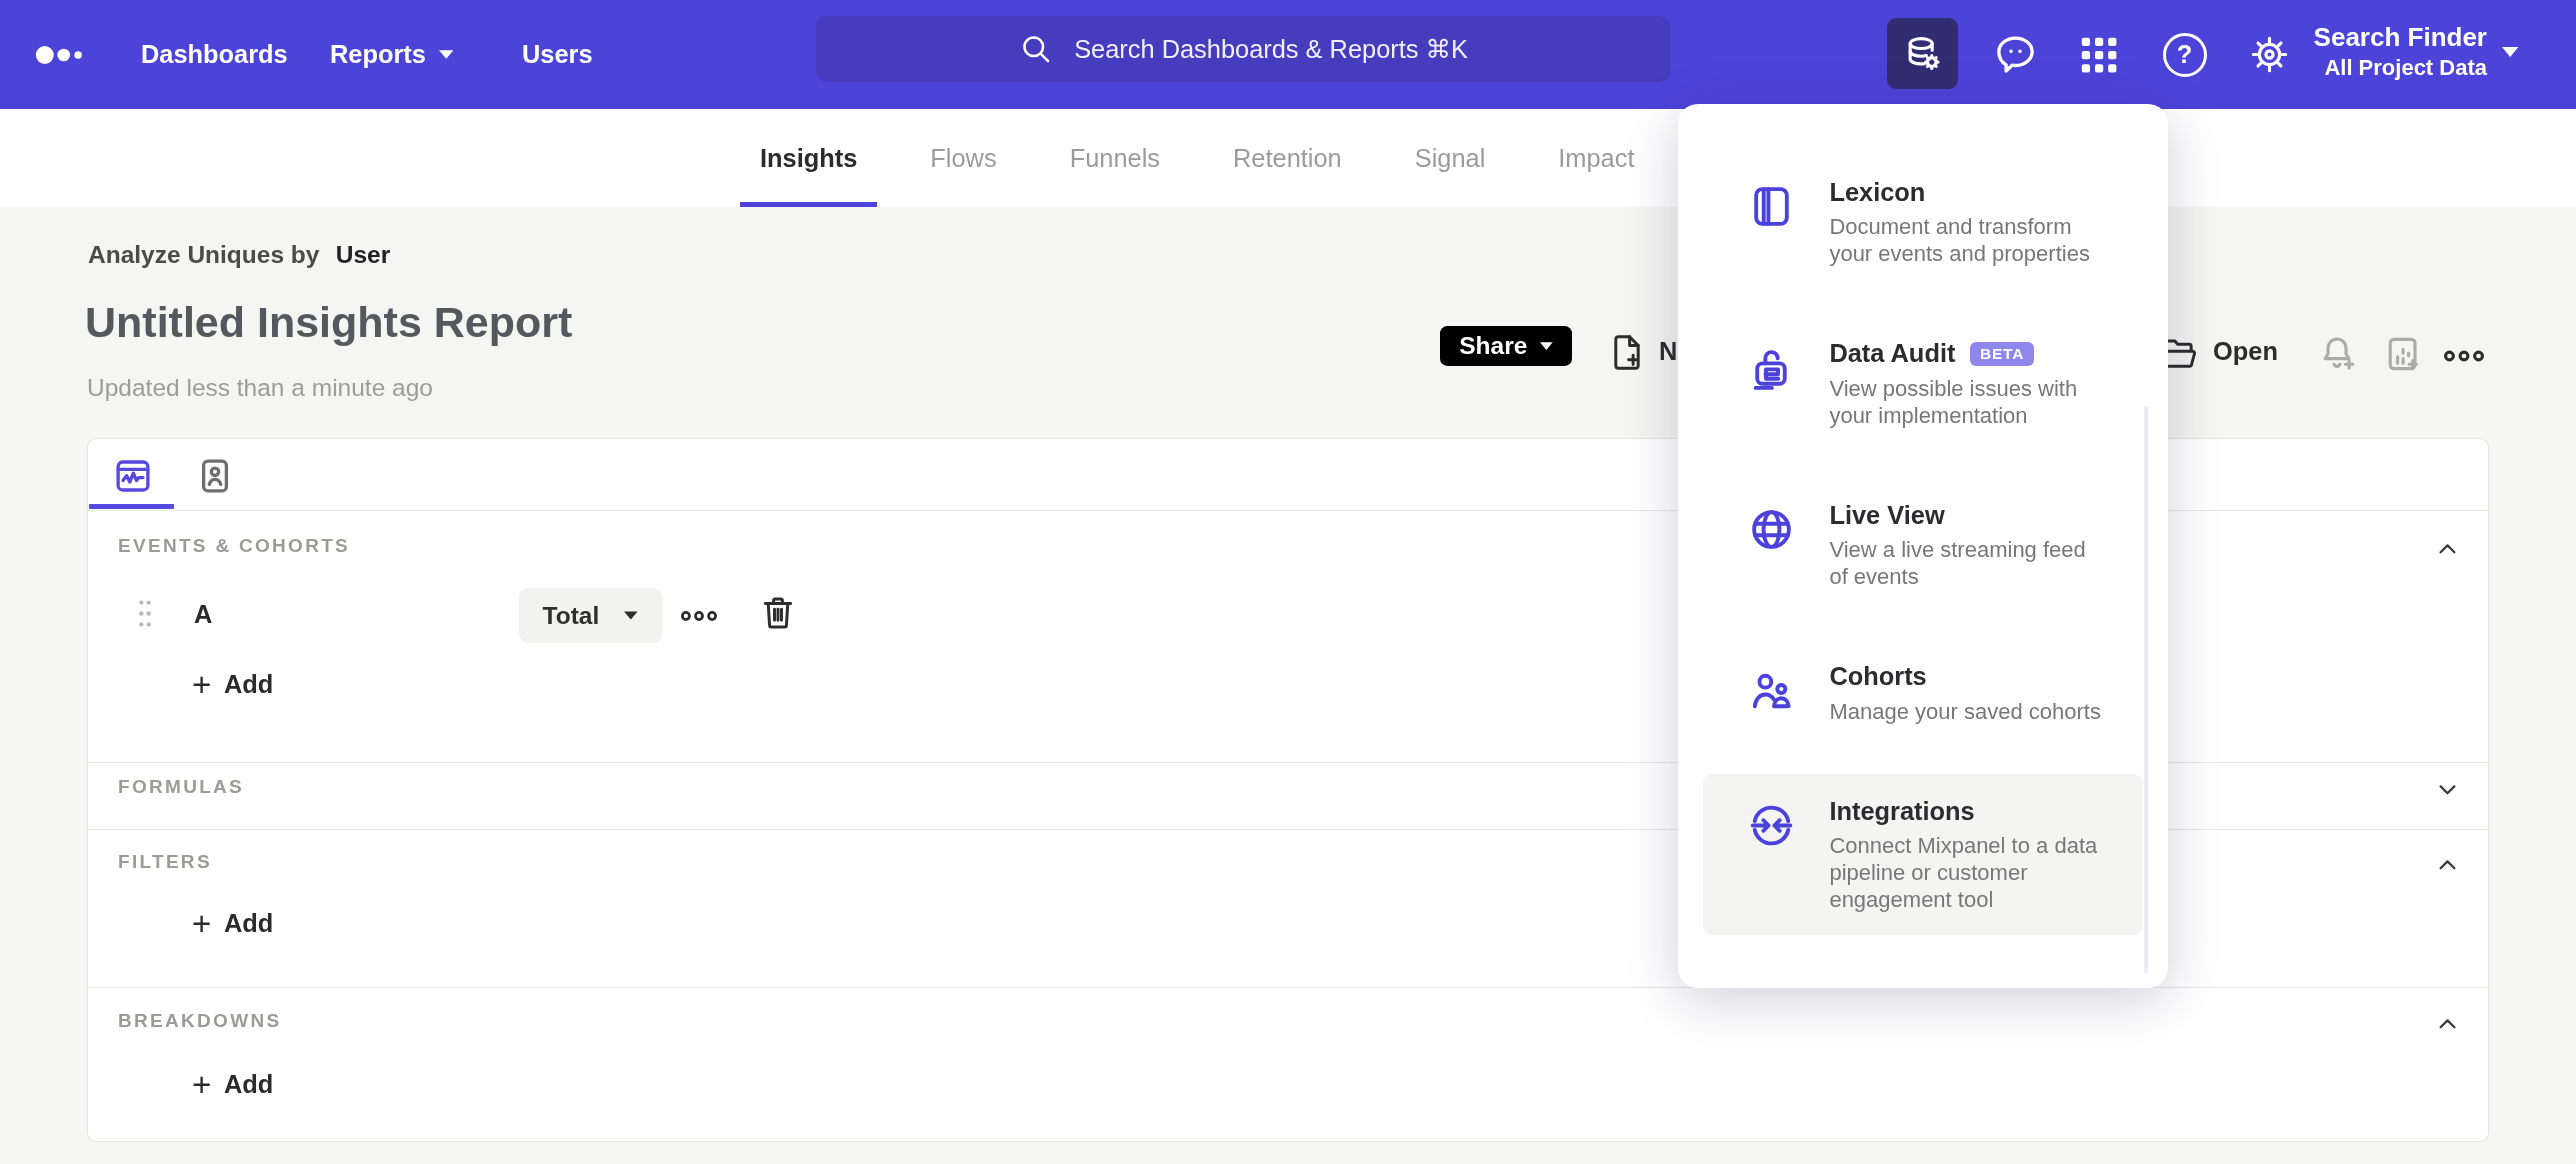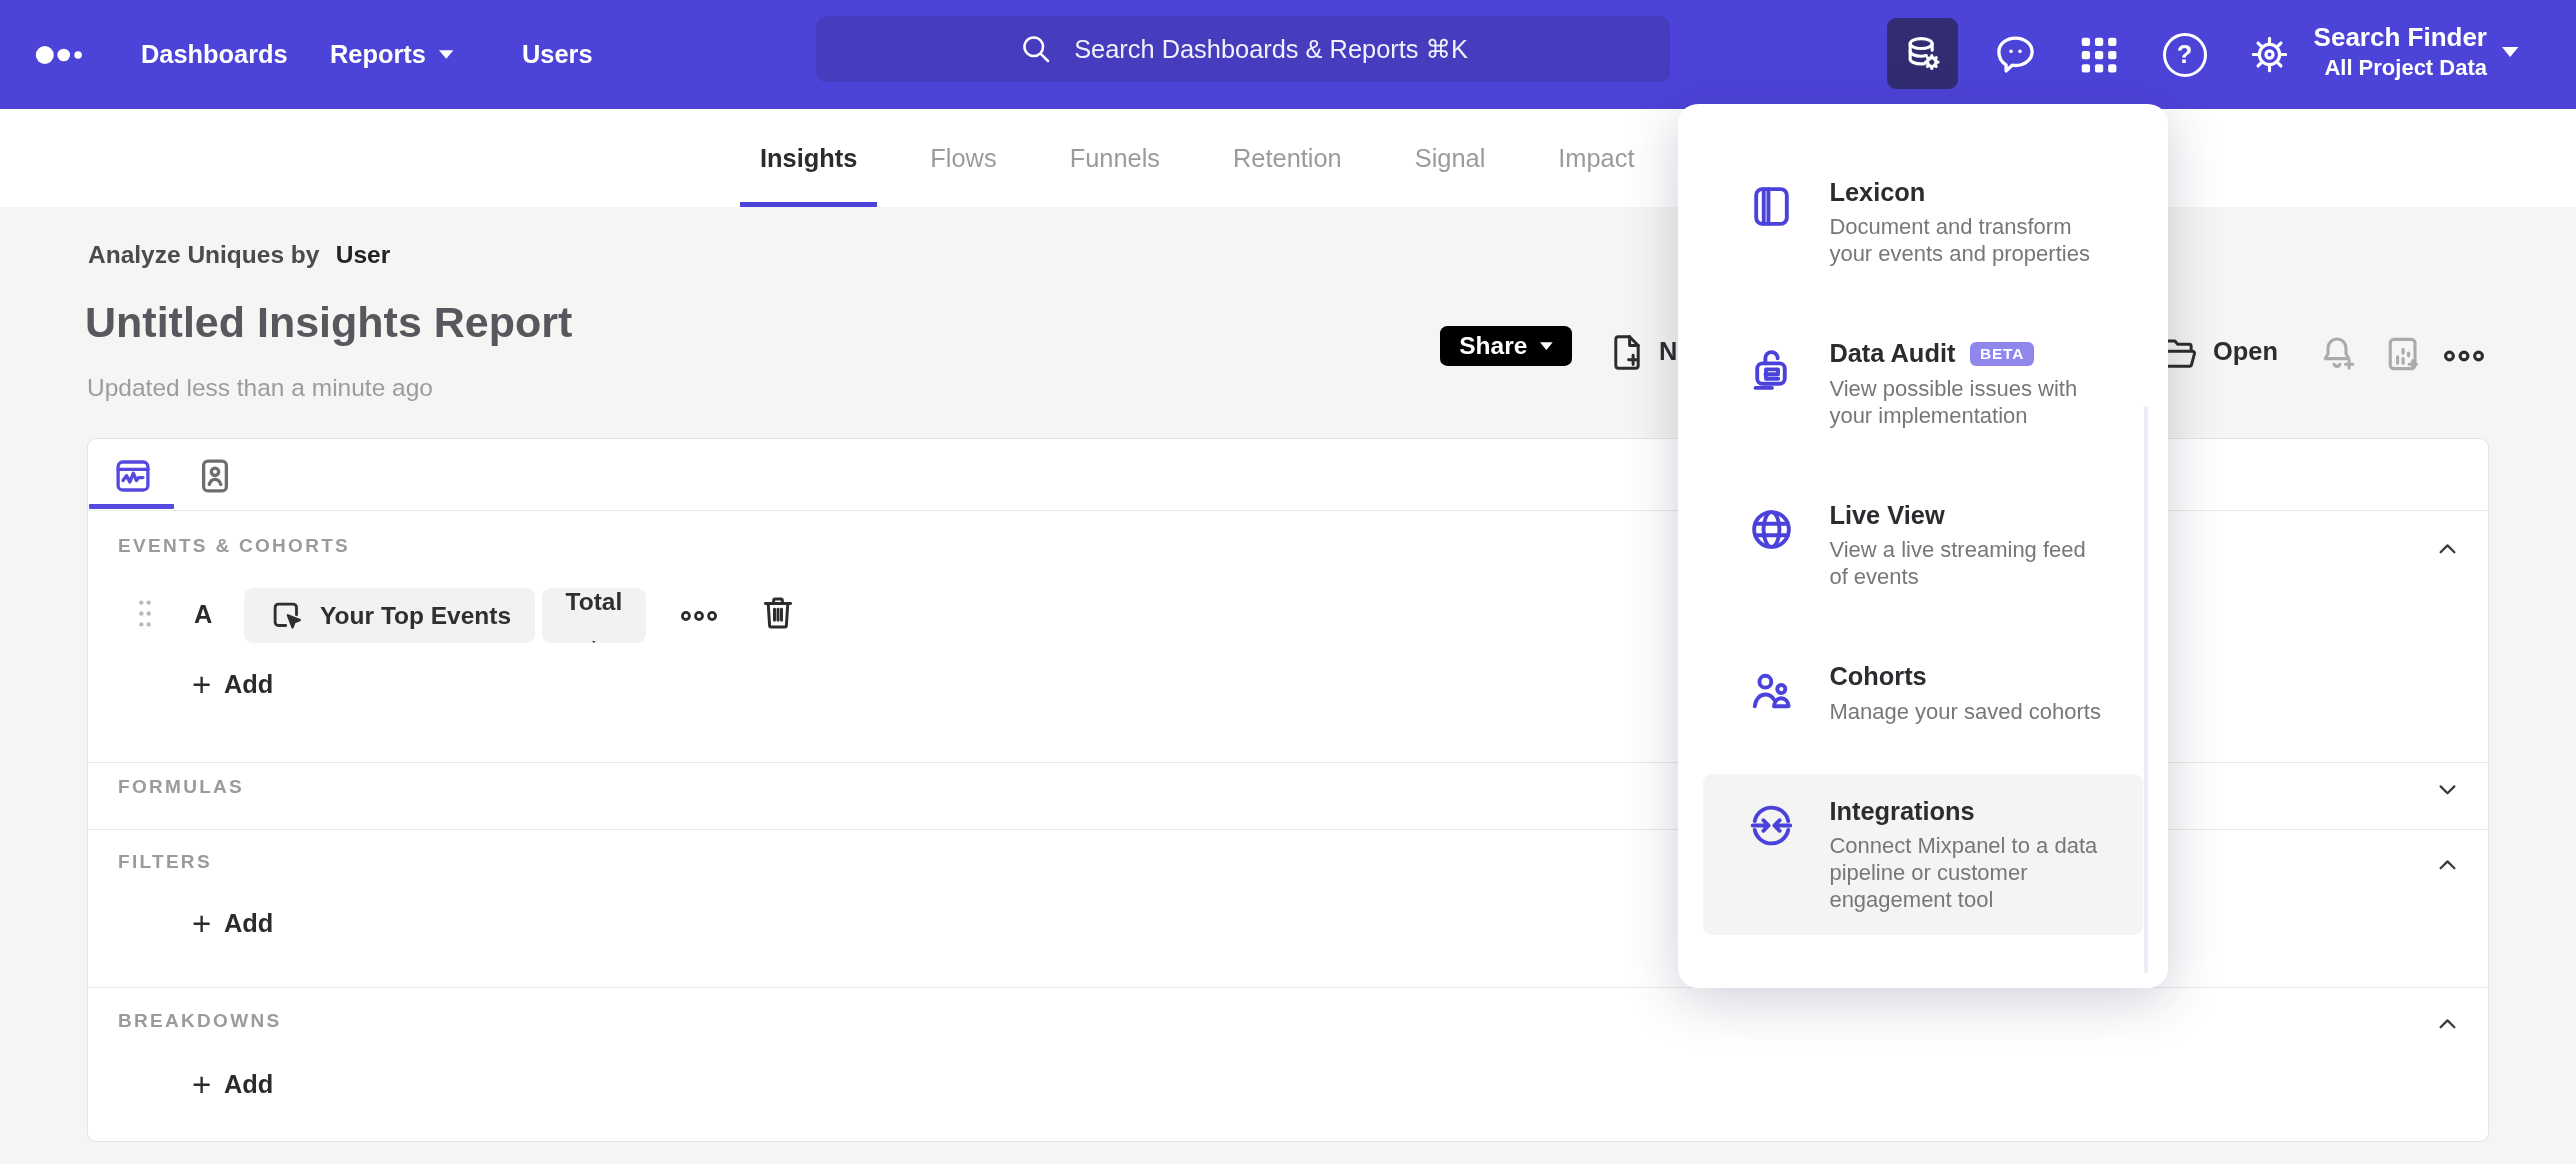--- a/index.html
+++ b/index.html
@@ -58,21 +58,21 @@
   .card-tab { position:absolute; top:15.4px; cursor:pointer; }
   .ct-insights { left:23.6px; } .ct-profile { left:106px; }
   .card-tab-underline { position:absolute; left:0.9px; top:65px; width:85px; height:5.4px; background:#554adf; border-radius:0.9px; }
   .divider { position:absolute; left:0; width:2400px; height:0.9px; background:#e8e8e6; }
   .sec-header { position:absolute; left:30px; font-size:19px; font-weight:700; letter-spacing:2.3px; color:#9b9b98; }
   .sec-chevron { position:absolute; right:27px; width:27px; height:23.6px; cursor:pointer; }
   .drag-handle { position:absolute; left:47px; top:158px; cursor:grab; }
   .row-letter { position:absolute; left:106px; top:161px; font-size:25.4px; font-weight:700; color:#2b2b2b; }
   .pill { position:absolute; top:149px; height:55px; background:#f2f2f0; border-radius:9px; display:flex;
           align-items:center; gap:14.5px; padding:0 23.6px; font-size:24.5px; font-weight:700; color:#2f2f2f; cursor:pointer; }
-  .pill-event { left:156px; } .pill-metric { left:454px; gap:25px;flex-direction:column; }
+  .pill-event { left:156px; } .pill-metric { left:431px; gap:25px; }
   .row-more { position:absolute; left:593px; top:167px; cursor:pointer; }
   .row-trash { position:absolute; left:669px; top:151px; cursor:pointer; }
   .add-btn { position:absolute; left:104px; display:flex; align-items:center; gap:12.7px; cursor:pointer;
              color:#2b2b2b; font-size:25.4px; font-weight:700; background:none; border:none; font-family:inherit; }
   .add-btn .plus { font-size:33px; font-weight:400; line-height:33px; }
 
   
   .menu { position:absolute; left:1678px; top:104px; width:490px; height:884px; background:#ffffff;
           border-radius:20px; box-shadow:0 11px 54px rgba(40,35,80,0.22); z-index:50; padding-top:51px; }
   .menu-item { display:flex; gap:33px; margin:0 25.4px 27px 25.4px; padding:22px 16.3px 22px 44px; border-radius:9px;
@@ -265,27 +265,20 @@
     <svg class="drag-handle" width="20" height="33" viewBox="0 0 22 36" fill="#b9b9b9">
       <circle cx="7" cy="6" r="2.4"></circle>
         <circle cx="15" cy="6" r="2.4"></circle>
       <circle cx="7" cy="18" r="2.4"></circle>
         <circle cx="15" cy="18" r="2.4"></circle>
       <circle cx="7" cy="30" r="2.4"></circle>
         <circle cx="15" cy="30" r="2.4"></circle>
     </svg>
     <div class="row-letter">A</div>
 
-    <div class="pill pill-event">
-      <svg width="38" height="38" viewBox="0 0 24 24" fill="none" stroke="#2f2f2f" stroke-width="1.8" stroke-linecap="round" stroke-linejoin="round">
-        <path d="M18 11.2V6.6c0-1.2-1-2.1-2.1-2.1H6.6c-1.2 0-2.1.9-2.1 2.1v9.3c0 1.2.9 2.1 2.1 2.1h4.6"></path>
-        <path d="M12.5 11.5l7.6 3.1-3.3 1.3-1.3 3.4-3-7.8z" fill="#2f2f2f" stroke-width="1.4"></path>
-      </svg>
-      <span>Your Top Events</span>
-    </div>
 
     <div class="pill pill-metric">
       <span>Total</span>
       <svg width="13.6" height="9" viewBox="0 0 10 6">
           <polygon points="0,0 10,0 5,6" fill="#2f2f2f"></polygon>
         </svg>
     </div>
 
     <svg class="row-more" width="36" height="20" viewBox="0 0 44 24" fill="none" stroke="#2d2d2d" stroke-width="3.4">
       <circle cx="6" cy="12" r="4.3"></circle>

